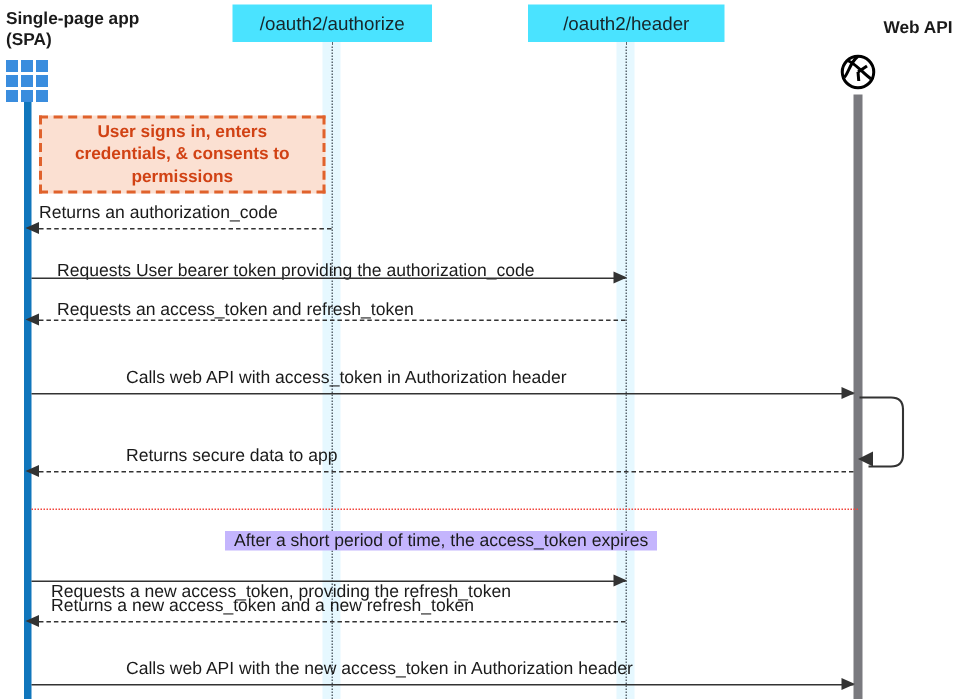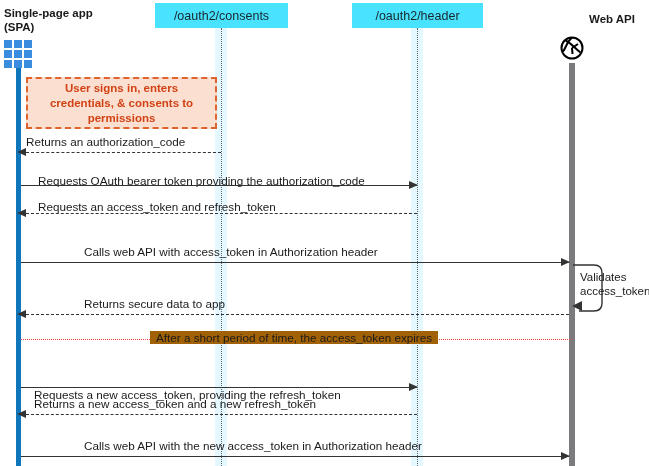--- a/index.html
+++ b/index.html
@@ -101,23 +101,24 @@
   }
   .divider-line {
     position: absolute;
     height: 0;
     border-top: 1.4px dotted #f2453d;
   }
   .divider-label {
     position: absolute;
     font-size: 11.7px;
     color: #1a1a1a;
-    background: #a16207;
+    background: #c4b5fd;
     white-space: nowrap;
     padding: 0 6px;
+    margin-top: 23px;
   }
   .self-note {
     position: absolute;
     font-size: 11.5px;
     color: #1a1a1a;
     line-height: 14px;
     white-space: pre-line;
   }
   .spa-icon-cell {
     position: absolute;
@@ -140,21 +141,21 @@
     <div class="spa-icon-cell" style="left:10px; top:0px;  width:8px; height:8px;"></div>
     <div class="spa-icon-cell" style="left:20px; top:0px;  width:8px; height:8px;"></div>
     <div class="spa-icon-cell" style="left:0px;  top:10px; width:8px; height:8px;"></div>
     <div class="spa-icon-cell" style="left:10px; top:10px; width:8px; height:8px;"></div>
     <div class="spa-icon-cell" style="left:20px; top:10px; width:8px; height:8px;"></div>
     <div class="spa-icon-cell" style="left:0px;  top:20px; width:8px; height:8px;"></div>
     <div class="spa-icon-cell" style="left:10px; top:20px; width:8px; height:8px;"></div>
     <div class="spa-icon-cell" style="left:20px; top:20px; width:8px; height:8px;"></div>
   </div>
 
-  <div class="header-box" style="left:155px; top:3px; width:133px; height:25px;">/oauth2/consents</div>
+  <div class="header-box" style="left:155px; top:3px; width:133px; height:25px;">/oauth2/authorize</div>
 
   <div class="header-box" style="left:352px; top:3px; width:131px; height:25px;">/oauth2/header</div>
 
   <div class="participant-title" style="left:545px; top:12px; width:90px; text-align:right;">Web API</div>
 
   <div class="globe-icon" style="left:559px; top:35px; width:26px; height:26px;">
     <svg width="26" height="26" viewBox="0 0 26 26">
       <circle cx="13" cy="13" r="10.5" fill="#ffffff" stroke="#000000" stroke-width="2"></circle>
       <path d="M13 2.5 C7.5 7 7 13 4 16.5" fill="none" stroke="#000000" stroke-width="2"></path>
       <path d="M6.5 5.5 C12 8 16 13.5 21.5 17.5" fill="none" stroke="#000000" stroke-width="2"></path>
@@ -172,40 +173,38 @@
   <div class="lifeline-dotted" style="left:417px; top:28px; height:438px;"></div>
 
   <div class="lifeline-solid-gray" style="left:569px; top:63px; width:6px; height:403px;"></div>
 
   <div class="note-box" style="left:26px; top:77px; width:191px; height:52px;">User signs in, enters credentials, &amp; consents to permissions</div>
 
   <div class="msg-label" style="left:26px; top:135px;">Returns an authorization_code</div>
   <div class="msg-line dashed" style="left:21px; top:152px; width:200px;"></div>
   <div class="arrowhead left" style="left:17px; top:148px;"></div>
 
-  <div class="msg-label" style="left:38px; top:174px;">Requests OAuth bearer token providing the authorization_code</div>
+  <div class="msg-label" style="left:38px; top:174px;">Requests User bearer token providing the authorization_code</div>
   <div class="msg-line solid" style="left:21px; top:185px; width:396px;"></div>
   <div class="arrowhead right" style="left:409px; top:181px;"></div>
 
   <div class="msg-label" style="left:38px; top:200px;">Requests an access_token and refresh_token</div>
   <div class="msg-line dashed" style="left:21px; top:213px; width:396px;"></div>
   <div class="arrowhead left" style="left:17px; top:209px;"></div>
 
   <div class="msg-label" style="left:84px; top:245px;">Calls web API with access_token in Authorization header</div>
   <div class="msg-line solid" style="left:21px; top:262px; width:548px;"></div>
   <div class="arrowhead right" style="left:561px; top:258px;"></div>
 
   <div style="position:absolute; left:572px; top:262px; width:32px; height:50px;">
     <svg width="34" height="52" viewBox="0 0 34 52">
       <path d="M1 3 H22 Q30 3 30 11 V41 Q30 49 22 49 H7" fill="none" stroke="#333333" stroke-width="1.4"></path>
       <polygon points="10,44 10,54 0,49" fill="#333333" transform="translate(0,-5)"></polygon>
     </svg>
   </div>
-  <div class="self-note" style="left:580px; top:270px; width:70px;">Validates
-access_token</div>
 
   <div class="msg-label" style="left:84px; top:297px;">Returns secure data to app</div>
   <div class="msg-line dashed" style="left:21px; top:314px; width:548px;"></div>
   <div class="arrowhead left" style="left:17px; top:310px;"></div>
 
   <div class="divider-line" style="left:21px; top:339px; width:551px;"></div>
   <div class="divider-label" style="left:150px; top:331px;">After a short period of time, the access_token expires</div>
 
   <div class="msg-label" style="left:34px; top:370px;margin-top:18px;">Requests a new access_token, providing the refresh_token</div>
   <div class="msg-line solid" style="left:21px; top:387px; width:396px;"></div>

